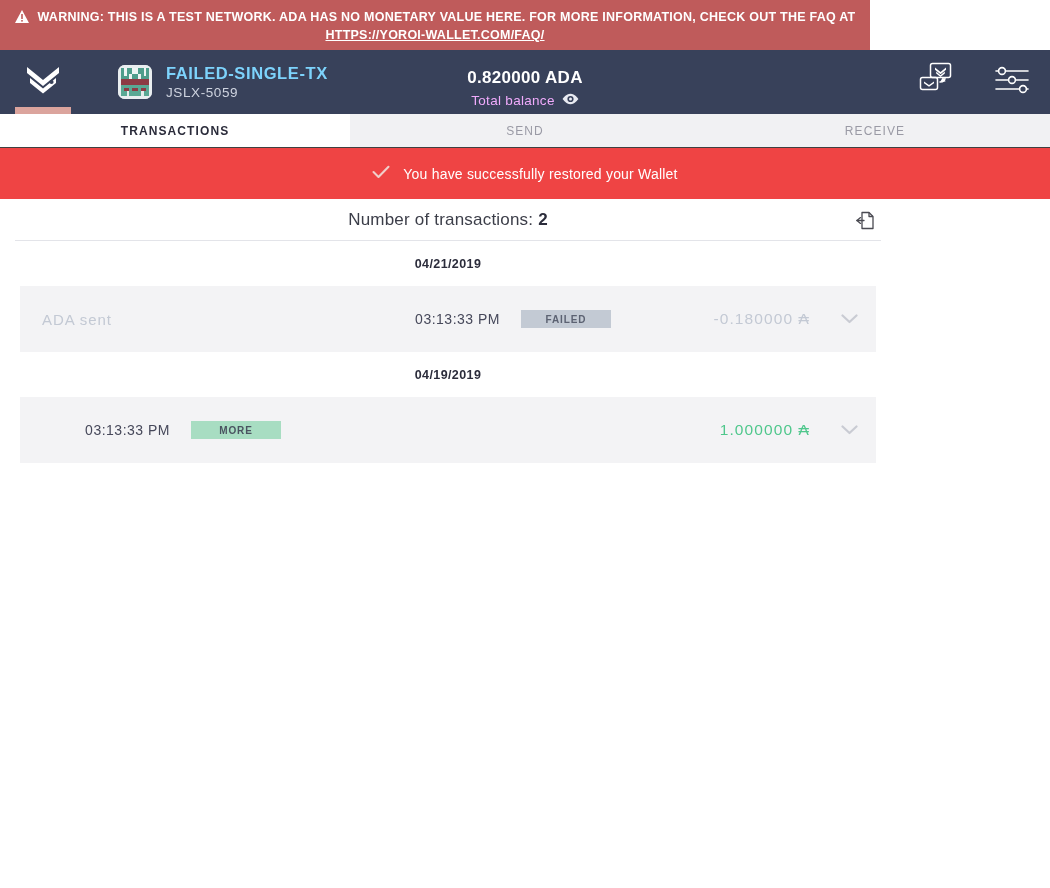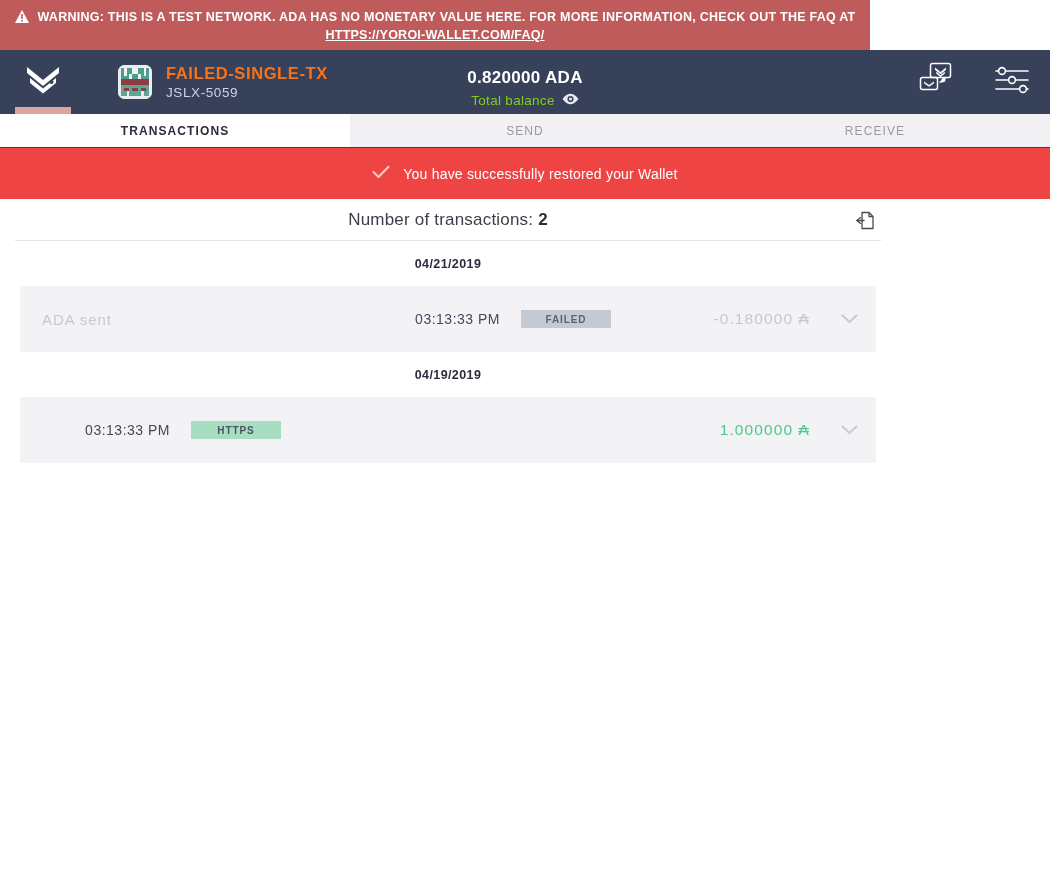--- a/index.html
+++ b/index.html
@@ -82,21 +82,21 @@
   .avatar {
     width: 34px;
     height: 34px;
     border-radius: 7px;
     overflow: hidden;
     background: #e9eef0;
     flex: none;
   }
   .wallet-texts { margin-left: 14px; }
   .wallet-name {
-    color: #f97316;
+    color: #7dd3fc;
     font-size: 16.5px;
     font-weight: bold;
     letter-spacing: 0.6px;
     line-height: 20px;
   }
   .wallet-plate {
     color: #cfd4e0;
     font-size: 13.5px;
     letter-spacing: 0.6px;
     line-height: 18px;
@@ -122,21 +122,21 @@
     line-height: 22px;
   }
   .balance-label-row {
     display: flex;
     align-items: center;
     gap: 7px;
     margin-top: 2px;
     pointer-events: auto;
   }
   .balance-label {
-    color: #84cc16;
+    color: #f0abfc;
     font-size: 13.5px;
     letter-spacing: 0.3px;
   }
   .topbar-actions {
     position: absolute;
     right: 18px;
     top: 0;
     height: 64px;
     display: flex;
     align-items: center;
@@ -468,21 +468,21 @@
         </span>
       </div>
     </div>
   </div>
 
   <div>
     <div class="date-header">04/19/2019</div>
     <div class="tx-row">
       <div class="tx-time">03:13:33 PM</div>
       <div class="tx-status-cell">
-        <span class="badge high">HTTPS</span>
+        <span class="badge high">MORE</span>
       </div>
       <div class="tx-amount">
         <span>1.000000</span>
         <span>₳</span>
       </div>
       <div class="tx-expand">
         <span>
           <svg width="17" height="10" viewBox="0 0 17 10">
             <path d="M1.5 1.5 L8.5 8 L15.5 1.5" fill="none" stroke="#c9cbd3" stroke-width="2.2" stroke-linecap="round" stroke-linejoin="round"></path>
           </svg>

